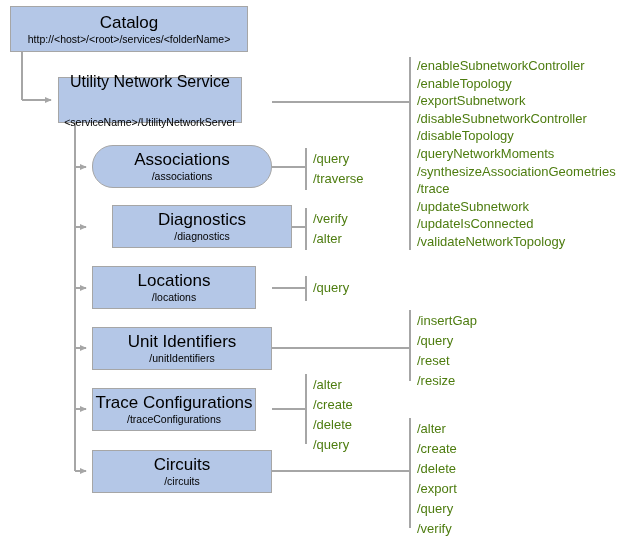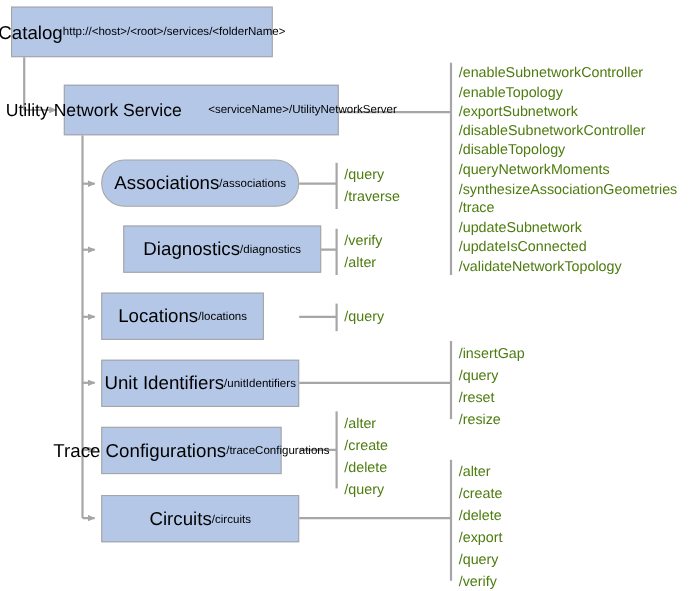--- a/index.html
+++ b/index.html
@@ -23,20 +23,21 @@
     top: 0;
     width: 626px;
     height: 537px;
   }
   .node {
     position: absolute;
     background: #b4c7e7;
     border: 1px solid #a6a6a6;
     box-sizing: border-box;
     display: flex;
+    flex-direction: column;
     align-items: center;
     justify-content: center;
     color: #000000;
   }
   .node .title {
     font-size: 17px;
     line-height: 19px;
     font-weight: normal;
     letter-spacing: 0px;
     white-space: nowrap;
@@ -112,36 +113,36 @@
       <path d="M272,471 L410,471"></path>
       <path d="M410,418 L410,528"></path>
     </g>
   </svg>
 
   <div class="node root" style="left:10px; top:6px; width:238px; height:46px;">
     <span class="title">Catalog</span>
     <span class="path">http://&lt;host&gt;/&lt;root&gt;/services/&lt;folderName&gt;</span>
   </div>
 
-  <div class="node service" style="left:58px; top:77px; width:250px; height:46px;gap:24px;">
+  <div class="node service" style="left:58px; top:77px; width:184px; height:46px;gap:24px;">
     <span class="title">Utility Network Service</span>
     <span class="path">&lt;serviceName&gt;/UtilityNetworkServer</span>
   </div>
 
   <div class="node" style="left:92px; top:145px; width:180px; height:43px;border-radius:21px;">
     <span class="title">Associations</span>
     <span class="path">/associations</span>
   </div>
 
   <div class="node" style="left:92px; top:205px; width:180px; height:43px;margin-left:20px;">
     <span class="title">Diagnostics</span>
     <span class="path">/diagnostics</span>
   </div>
 
-  <div class="node" style="left:92px; top:266px; width:148px; height:43px;">
+  <div class="node" style="left:92px; top:266px; width:164px; height:43px;">
     <span class="title">Locations</span>
     <span class="path">/locations</span>
   </div>
 
   <div class="node" style="left:92px; top:327px; width:180px; height:43px;">
     <span class="title">Unit Identifiers</span>
     <span class="path">/unitIdentifiers</span>
   </div>
 
   <div class="node" style="left:92px; top:388px; width:164px; height:43px;">

